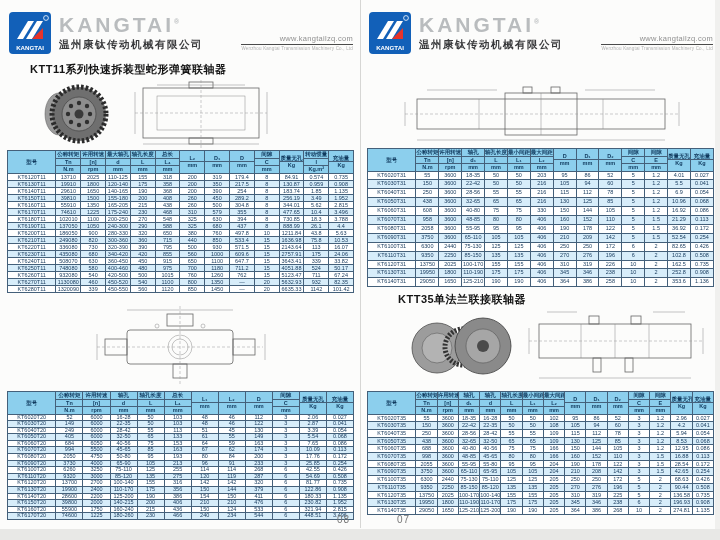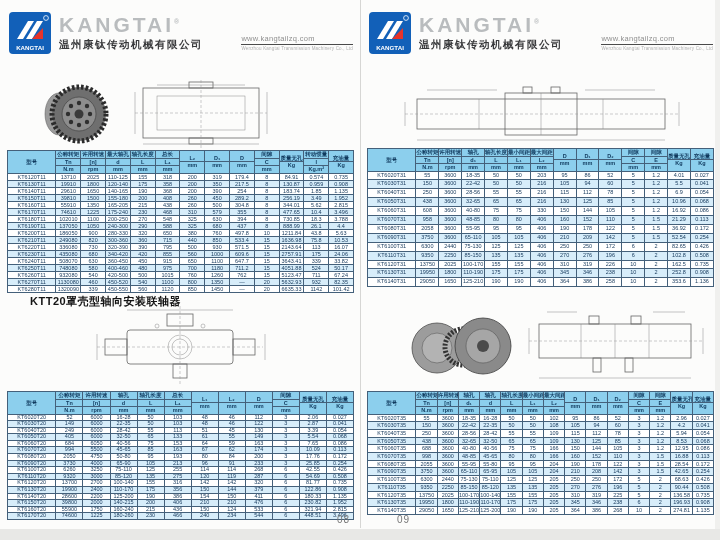--- a/index.html
+++ b/index.html
@@ -11,21 +11,21 @@
   .bottom-strip{position:absolute;left:0;top:529px;width:720px;height:11px;background:#e8e8e6;}
   .edge-strip{position:absolute;right:0;top:0;width:5px;height:529px;background:#f0f0ee;}
 
   
   .page-header{position:absolute;left:9px;top:10px;right:5px;height:48px;}
   .logo{position:absolute;left:0;top:2px;width:42px;height:42px;}
   .brand-block{position:absolute;left:50px;top:0;}
   .brand{font-size:21px;font-weight:bold;color:#b9bcbe;letter-spacing:3px;line-height:24px;}
   .brand sup{font-size:7px;color:#b9bcbe;}
   .company-cn{font-size:10.5px;font-weight:bold;color:#38393b;letter-spacing:1.5px;margin-top:1px;}
-  .web-block{position:absolute;right:2px;top:24px;text-align:left;}
+  .web-block{position:absolute;right:2px;top:24px;text-align:right;}
   .website{font-size:7.5px;color:#8f8f8f;letter-spacing:0.3px;padding-bottom:1px;border-bottom:1.5px solid #4a4a4a;}
   .web-caption{font-size:4.5px;color:#b0b0b0;margin-top:1px;letter-spacing:0.2px;}
 
   .sec-title{position:absolute;font-size:11px;font-weight:bold;color:#141414;letter-spacing:0.5px;white-space:nowrap;}
   .fig{position:absolute;}
   .page-num{position:absolute;top:514px;font-size:10px;color:#777;letter-spacing:1px;}
 
   
   table.spec{position:absolute;left:7px;width:347px;border-collapse:collapse;table-layout:fixed;}
   table.spec th,table.spec td{border:1px solid #44607a;text-align:center;overflow:hidden;white-space:nowrap;padding:0;}
@@ -64,20 +64,21 @@
       <div class="brand-block">
         <div class="brand"><span>KANGTAI</span><sup>®</sup></div>
         <div class="company-cn">温州康钛传动机械有限公司</div>
       </div>
       <div class="web-block">
         <div class="website">www.kangtailzq.com</div>
         <div class="web-caption">Wenzhou Kangtai Transmission Machinery Co., Ltd</div>
       </div>
     </div>
 
+    <div class="sec-title" style="left:30px;top:62px;">KTT11系列快速拆装型蛇形弹簧联轴器</div>
 
     <svg class="fig" style="left:7px;top:80px;" width="347" height="68" viewBox="0 0 347 68">
       <g>
         <ellipse cx="52" cy="34" rx="14" ry="21" fill="#9b9b9b" stroke="#555" stroke-width="0.5"></ellipse>
         <rect x="52" y="13" width="18" height="42" fill="#9b9b9b"></rect>
         <circle cx="72" cy="34" r="27" fill="#6f6f6f" stroke="#2b2b2b" stroke-width="5" stroke-dasharray="2.6 2"></circle>
         <circle cx="72" cy="34" r="17" fill="#8d8d8d" stroke="#4a4a4a" stroke-width="0.8"></circle>
         <circle cx="72" cy="23" r="2.2" fill="#2f2f2f"></circle>
           <circle cx="80" cy="26" r="2.2" fill="#2f2f2f"></circle>
         <circle cx="83" cy="34" r="2.2" fill="#2f2f2f"></circle>
@@ -432,21 +433,20 @@
             <td>1450</td>
             <td>—</td>
             <td>20</td>
             <td>6635.33</td>
             <td>1142</td>
             <td>101.42</td>
           </tr>
         </tbody>
       </table>
 
-    <div class="sec-title" style="left:30px;top:294px;">KTT20罩壳型轴向安装联轴器</div>
 
     <svg class="fig" style="left:7px;top:306px;" width="347" height="82" viewBox="0 0 347 82">
       <g>
         <rect x="120" y="24" width="106" height="34" rx="3" class="ln"></rect>
         <rect x="160" y="8" width="26" height="12" class="ln"></rect>
         <rect x="98" y="33" width="22" height="16" class="ln"></rect>
         <rect x="226" y="33" width="22" height="16" class="ln"></rect>
         <rect x="166" y="58" width="14" height="14" class="ln"></rect>
         <circle cx="173" cy="41" r="8" class="thin"></circle>
         <circle cx="173" cy="41" r="12" class="thin"></circle>
@@ -1091,20 +1091,21 @@
             <td>386</td>
             <td>258</td>
             <td>10</td>
             <td>2</td>
             <td>353.6</td>
             <td>1.136</td>
           </tr>
         </tbody>
       </table>
 
+    <div class="sec-title" style="left:38px;top:292px;">KTT35单法兰联接联轴器</div>
 
     <svg class="fig" style="left:7px;top:302px;" width="347" height="86" viewBox="0 0 347 86">
       <g>
         <circle cx="70" cy="46" r="25" fill="#9c9c9c" stroke="#4c4c4c" stroke-width="0.8"></circle>
         <circle cx="70" cy="46" r="15" fill="#b3b3b3" stroke="#5c5c5c" stroke-width="0.6"></circle>
         <circle cx="96" cy="45" r="18" fill="none" stroke="#333333" stroke-width="5" stroke-dasharray="2 1.6"></circle>
         <circle cx="116" cy="44" r="28" fill="#8a8a8a" stroke="#3c3c3c" stroke-width="0.8"></circle>
         <circle cx="116" cy="44" r="17" fill="#a6a6a6" stroke="#555" stroke-width="0.6"></circle>
         <circle cx="116" cy="44" r="6" fill="#4a4a4a"></circle>
       </g>
@@ -1434,19 +1435,19 @@
             <td>386</td>
             <td>268</td>
             <td>10</td>
             <td>2</td>
             <td>274.81</td>
             <td>1.135</td>
           </tr>
         </tbody>
       </table>
 
-    <div class="page-num" style="left:37px;">09</div>
+    <div class="page-num" style="left:37px;">07</div>
   </div>
 
   <div class="gutter"></div>
   <div class="edge-strip"></div>
   <div class="bottom-strip"></div>
 </div>
 
 </body></html>

